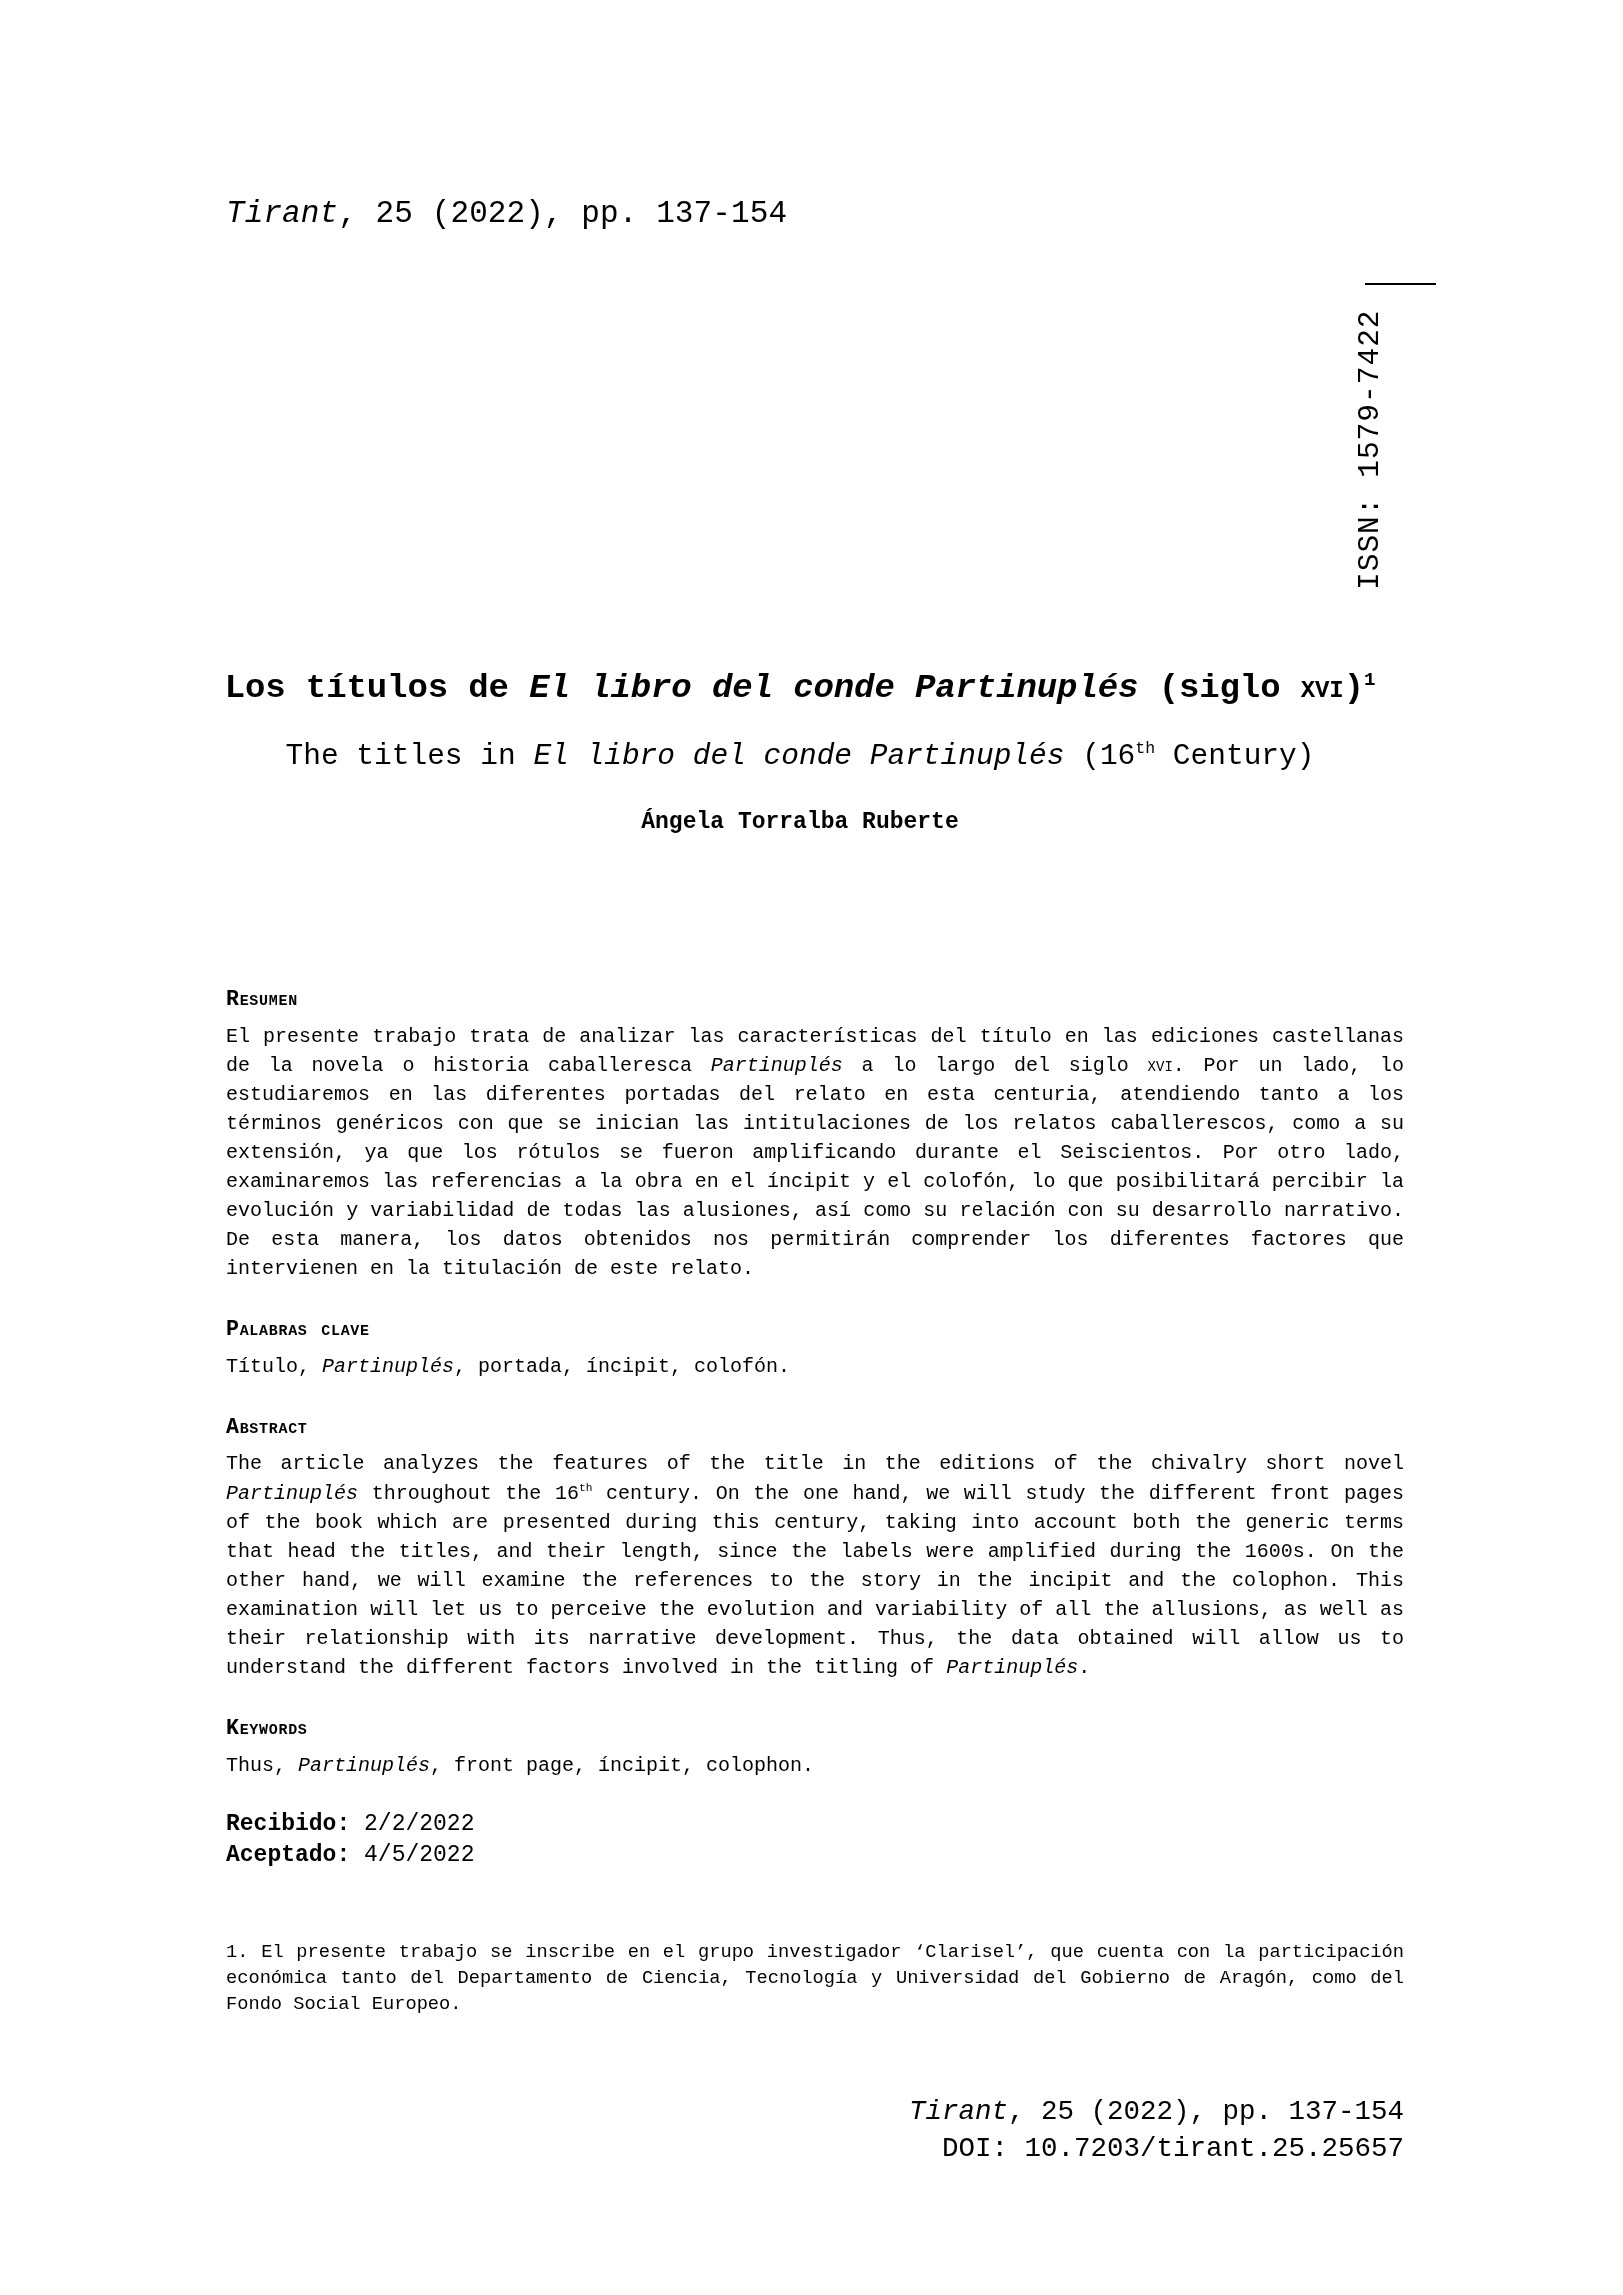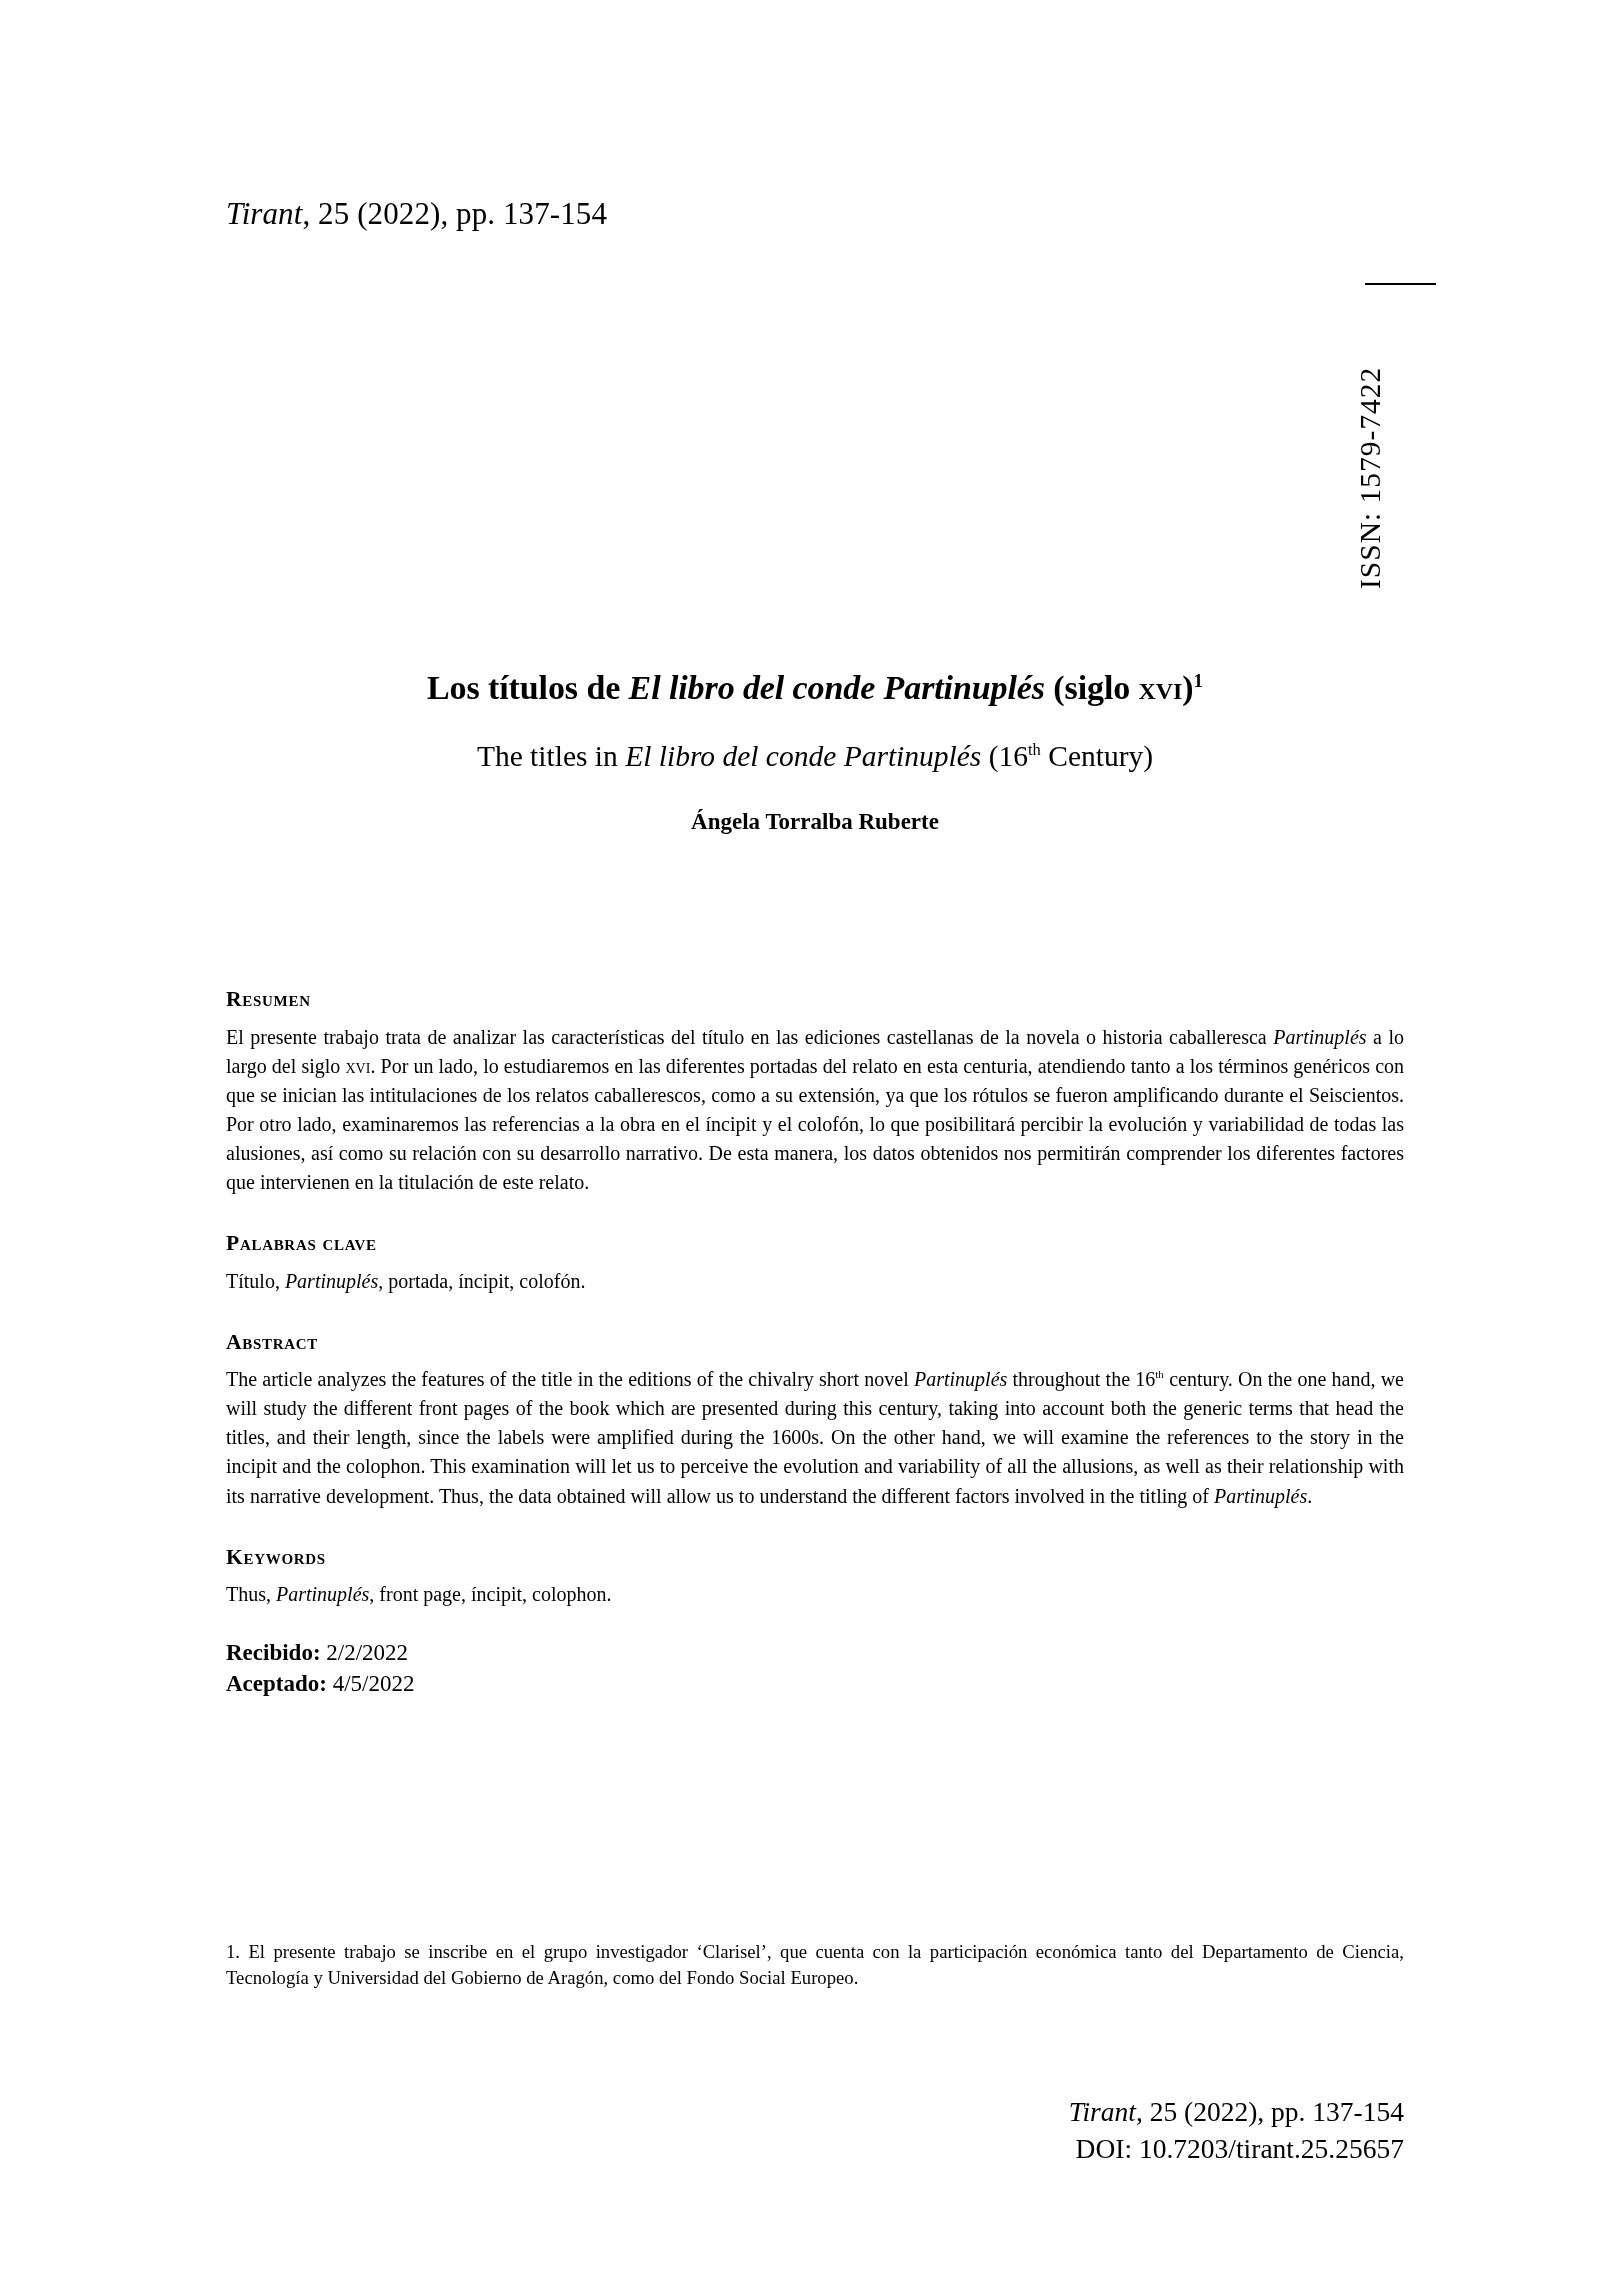--- a/index.html
+++ b/index.html
@@ -11,20 +11,21 @@
     font-family: "Liberation Serif", "DejaVu Serif", serif;
     color: #000000;
   }
   .page {
     position: relative;
     width: 1623px;
     height: 2295px;
     background: #ffffff;
     overflow: hidden;
     box-sizing: border-box;
+    font-family: Liberation Mono, monospace;
   }
 
   
   .running-head {
     position: absolute;
     left: 226px;
     top: 196px;
     font-size: 31px;
     letter-spacing: 0.1px;
     white-space: nowrap;
@@ -54,21 +55,21 @@
     transform-origin: left bottom;
     transform: rotate(-90deg);
     font-size: 29.5px;
     letter-spacing: 1px;
     white-space: nowrap;
   }
 
   
   .title-block {
     position: absolute;
-    left: 226px;
+    left: 211px;
     top: 668px;
     width: 1178px;
     text-align: center;
   }
   .title-main {
     font-size: 34px;
     font-weight: bold;
     line-height: 1.18;
     letter-spacing: -0.1px;
   }

